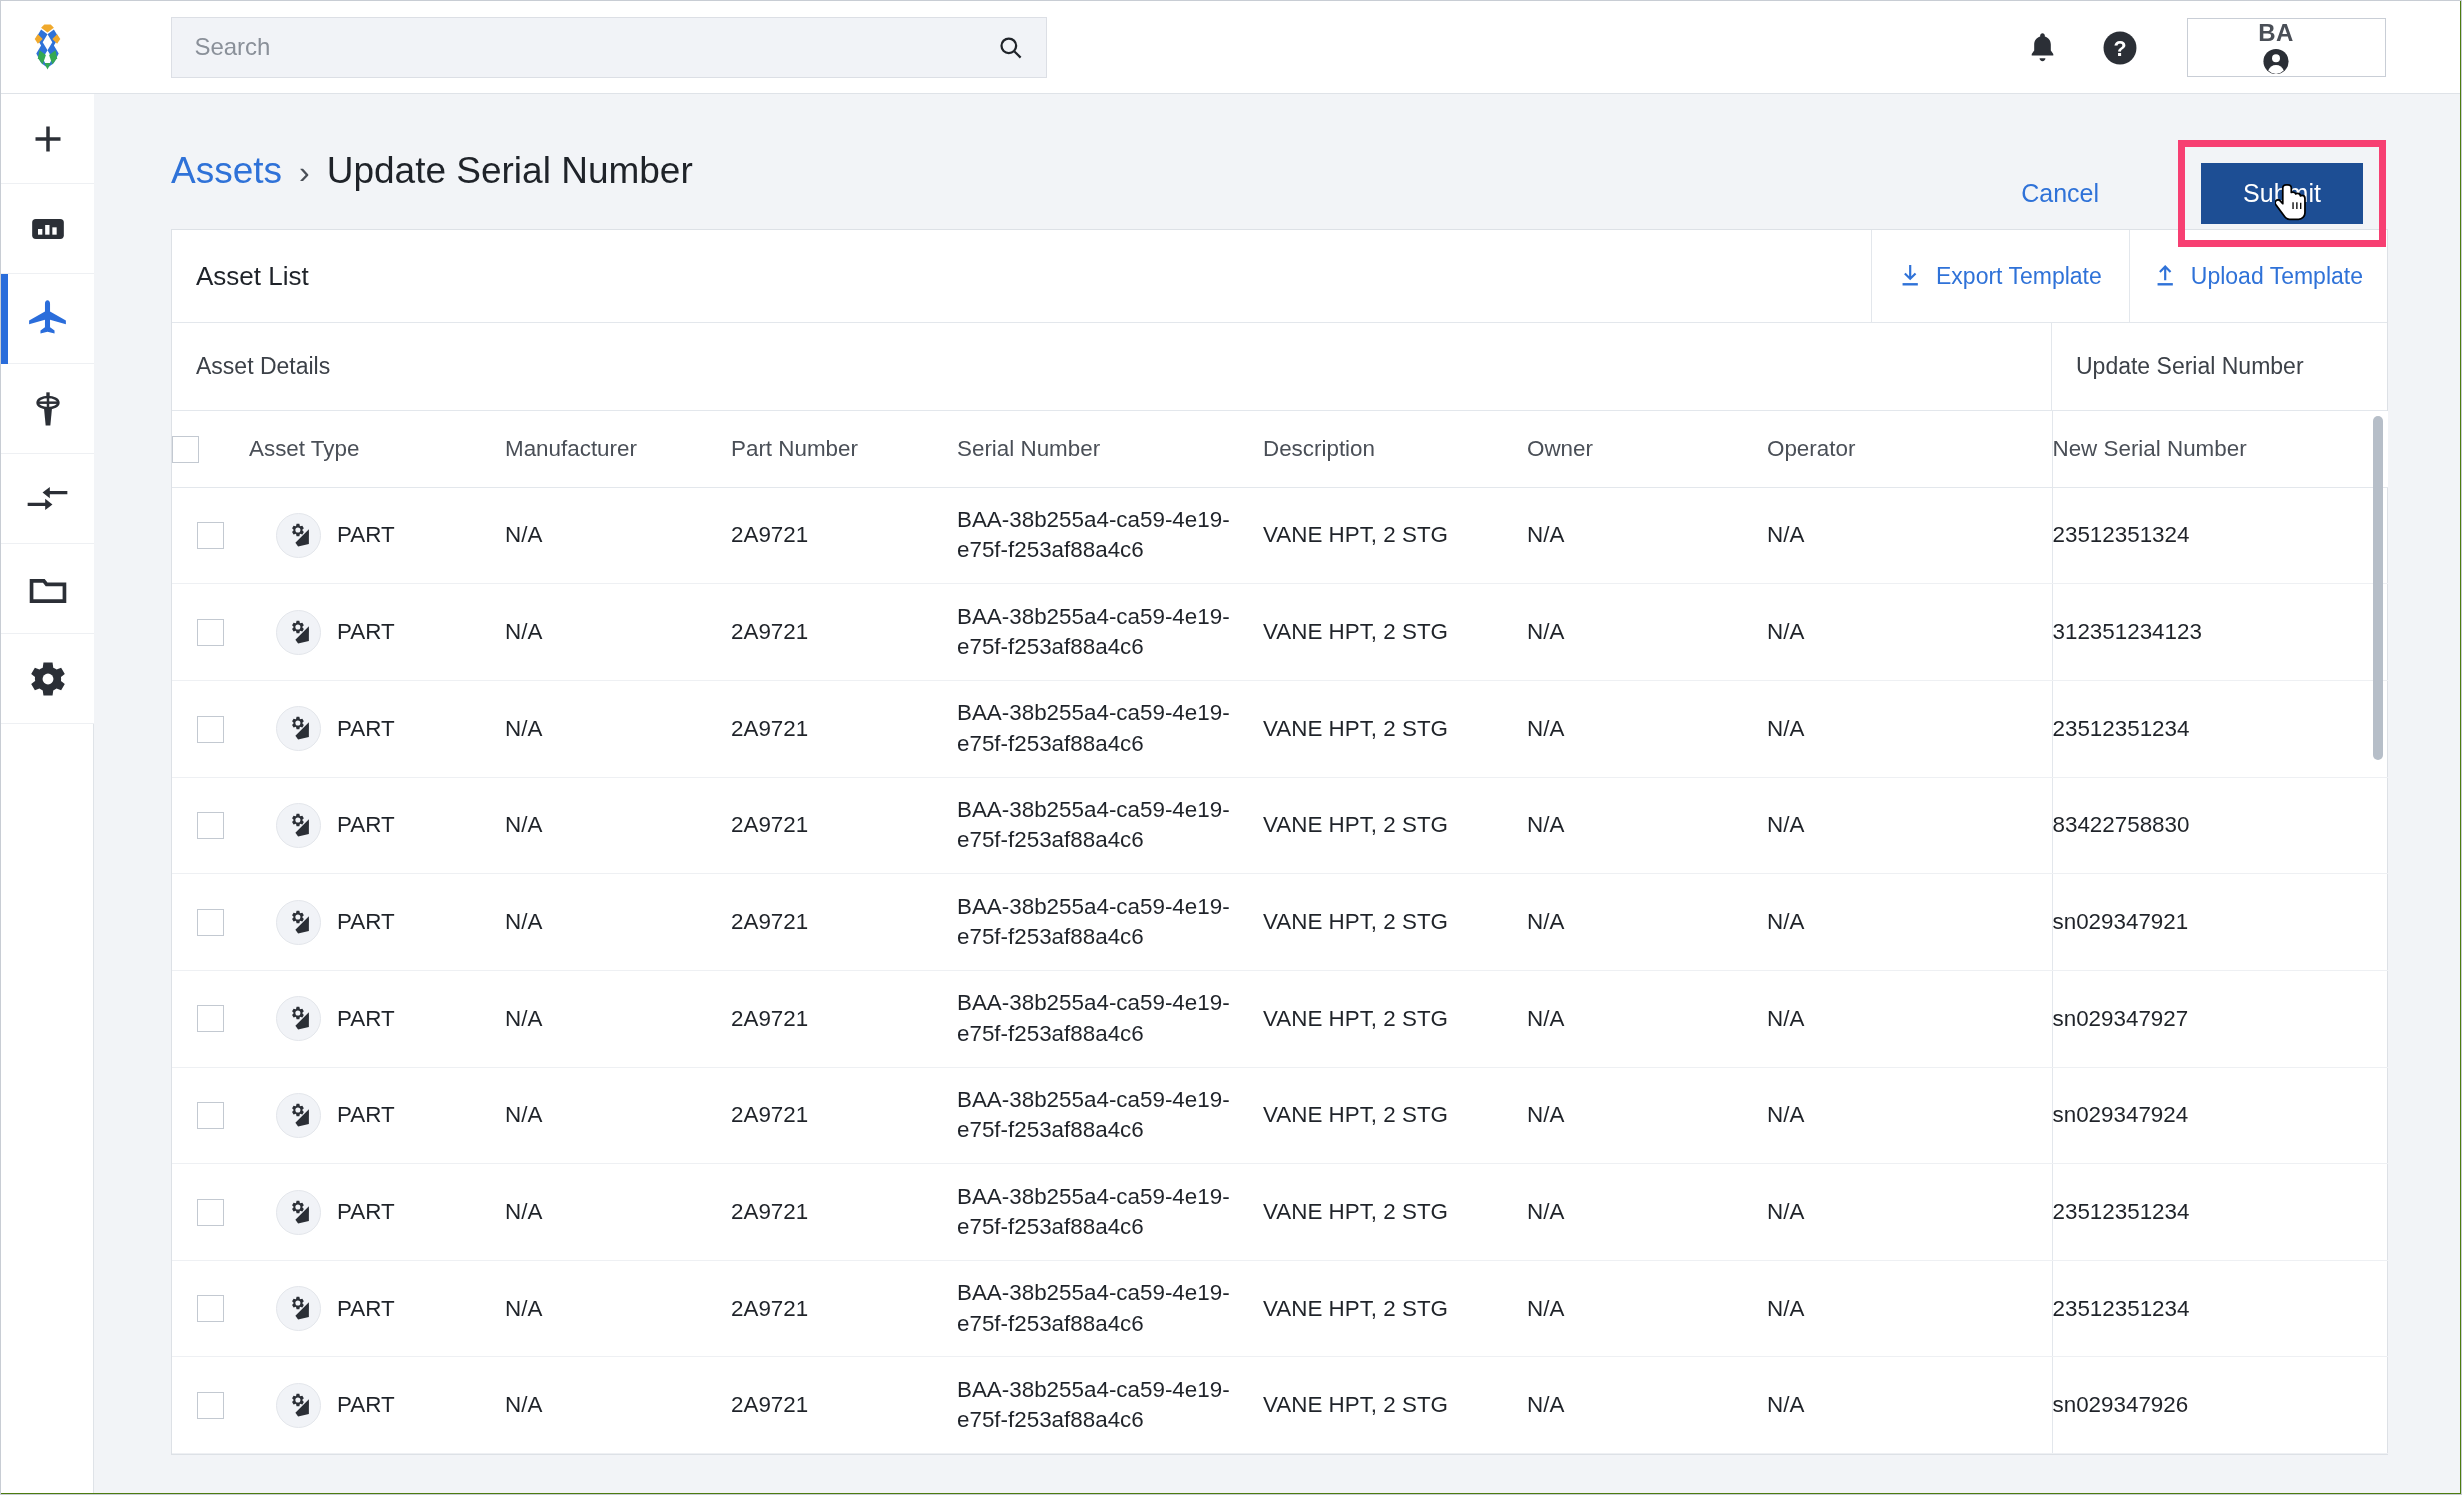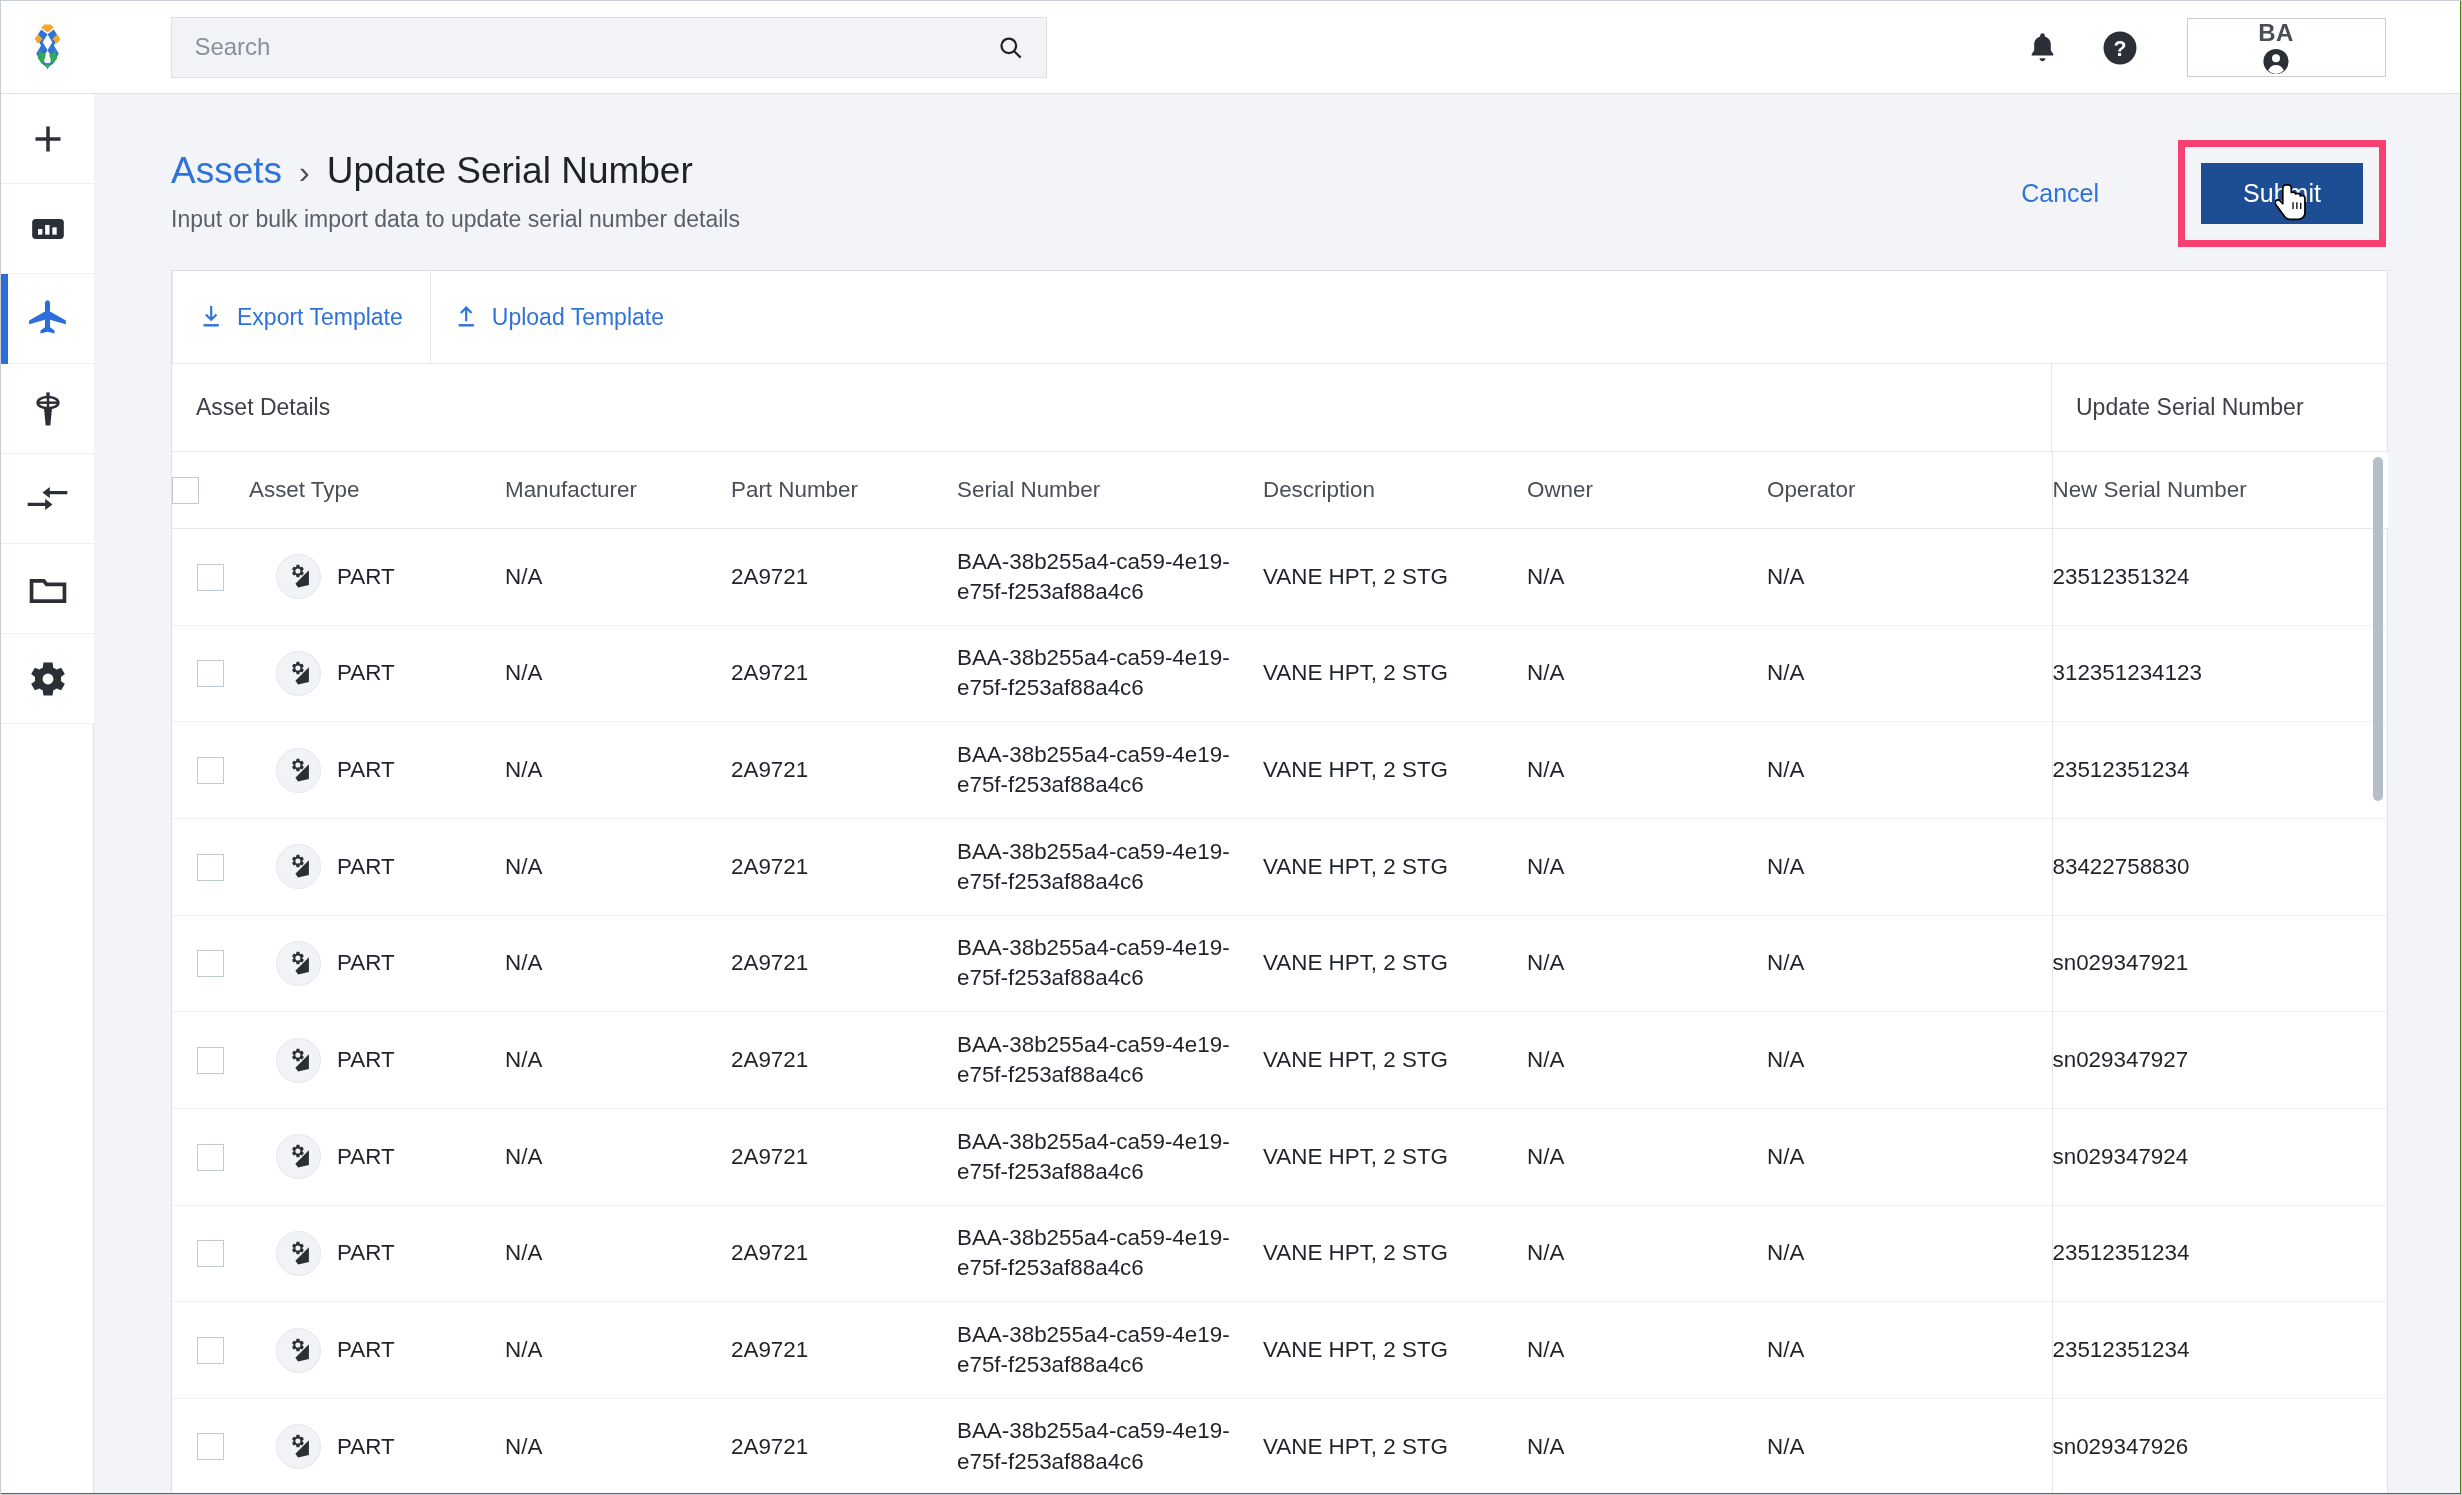--- a/index.html
+++ b/index.html
@@ -371,39 +371,39 @@
   </div>
 
   <div class="main">
 
     <div class="page-head">
       <div class="breadcrumb">
         <span class="bc-link">Assets</span>
         <span class="bc-sep">›</span>
         <span class="bc-current">Update Serial Number</span>
       </div>
-      <div class="page-sub">Input or bulk import data to update serial number details</div>
 
       <div class="head-actions">
         <button class="cancel-btn">Cancel</button>
         <div class="submit-highlight">
           <button class="submit-btn">Submit</button>
           <svg class="cursor-hand" viewBox="0 0 32 40">
             <path d="M10 2c-1.6 0-2.9 1.3-2.9 2.9v14.4l-2.3-2.6c-1-1.1-2.7-1.2-3.8-.2-1 1-1.1 2.6-.2 3.7l8.3 11.2c1 1.3 2.6 2.1 4.3 2.1h8.1c3.2 0 5.9-2.6 5.9-5.9V14.4c0-1.5-1.2-2.7-2.7-2.7-.5 0-1 .2-1.4.4-.2-1.3-1.3-2.3-2.7-2.3-.6 0-1.2.2-1.6.6-.4-1-1.4-1.8-2.6-1.8-.5 0-1 .2-1.5.4V4.9C14.9 3.3 13.6 2 12 2z" fill="#ffffff" stroke="#000000" stroke-width="1.6" stroke-linejoin="round"></path>
             <line x1="16.5" y1="18" x2="16.5" y2="24" stroke="#000000" stroke-width="1.2"></line>
             <line x1="20" y1="18" x2="20" y2="24" stroke="#000000" stroke-width="1.2"></line>
             <line x1="23.5" y1="18.5" x2="23.5" y2="24" stroke="#000000" stroke-width="1.2"></line>
           </svg>
         </div>
       </div>
     </div>
 
     <div class="card">
 
       <div class="card-head">
+        <div class="card-title">Asset List</div>
         <div class="tpl-btn">
           <svg width="22.4" height="24" viewBox="0 0 20 22" fill="#2f72d8">
             <path d="M9 1h2v10.2l3.2-3.2 1.4 1.4L10 15l-5.6-5.6 1.4-1.4L9 11.2z"></path>
             <rect x="3" y="17.5" width="14" height="2.2"></rect>
           </svg>
           <span>Export Template</span>
         </div>
         <div class="tpl-btn">
           <svg width="22.4" height="24" viewBox="0 0 20 22" fill="#2f72d8">
             <path d="M9 15h2V4.8l3.2 3.2 1.4-1.4L10 1 4.4 6.6l1.4 1.4L9 4.8z"></path>

